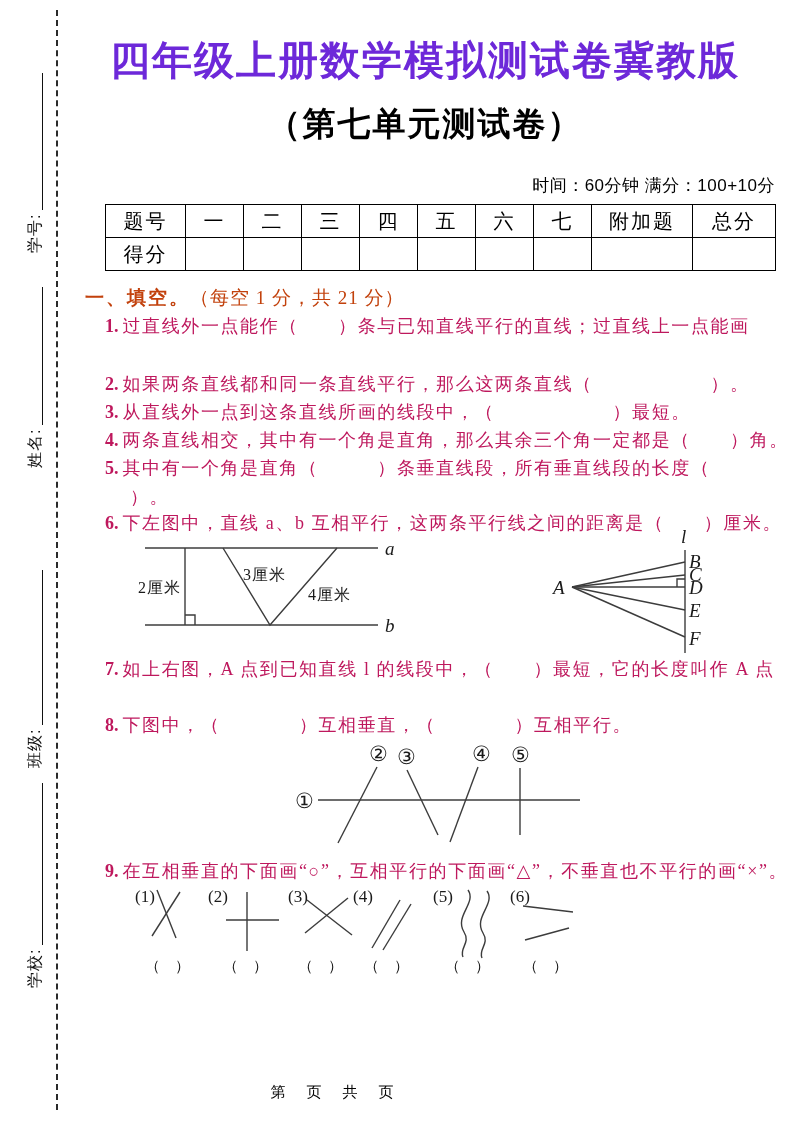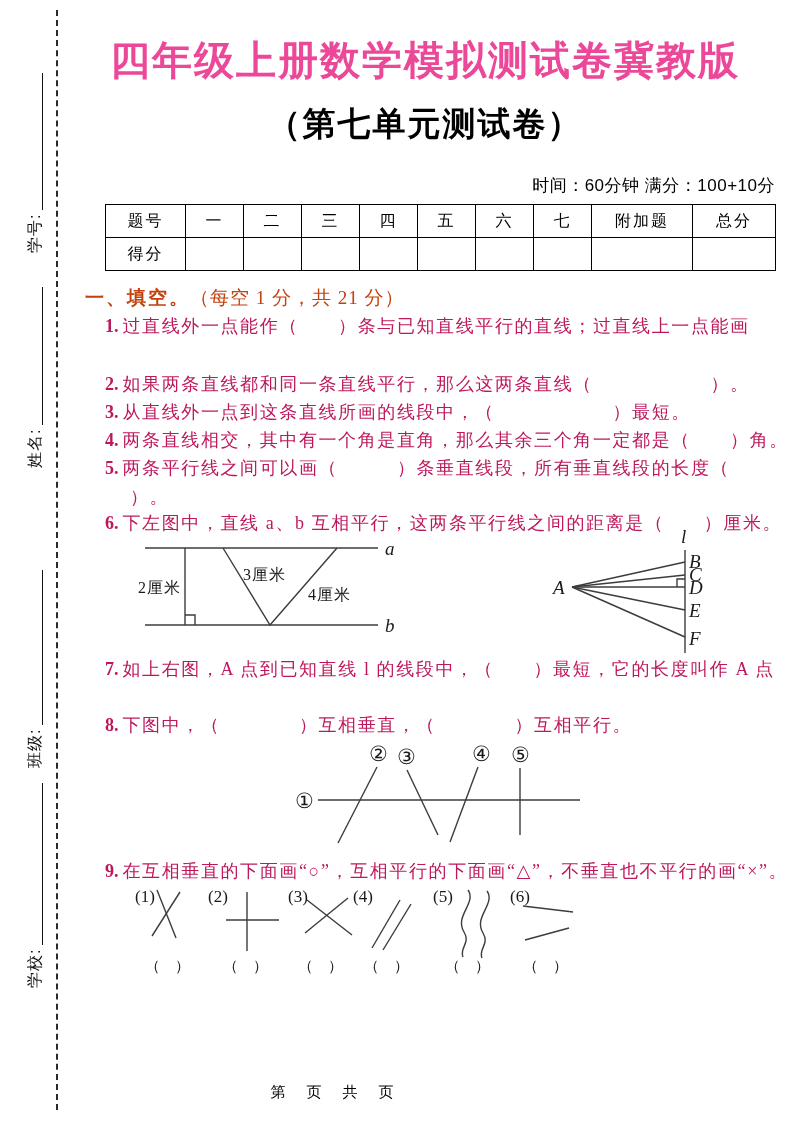--- a/index.html
+++ b/index.html
@@ -17,37 +17,37 @@
     position:absolute; left:20px; height:26px; display:flex; align-items:flex-end;
     transform:rotate(-90deg); transform-origin:0 0;
     font-family:"Liberation Sans","DejaVu Sans",sans-serif; font-size:16px; color:#111;
   }
   .sb-label { white-space:nowrap; padding-right:4px; letter-spacing:1px; }
   .sb-line  { flex:1; border-bottom:1.6px solid #111; height:1px; margin-bottom:3px; }
   
   .title {
     position:absolute; left:85px; width:680px; top:33px; text-align:center;
     font-family:"Liberation Sans","DejaVu Sans",sans-serif;
-    font-size:40px; font-weight:700; letter-spacing:2px; color:#ec4899; white-space:nowrap;
+    font-size:40px; font-weight:700; letter-spacing:2px; color:#6d28d9; white-space:nowrap;
   }
   .subtitle {
     position:absolute; left:85px; width:680px; top:102px; text-align:center;
     font-family:"Liberation Sans","DejaVu Sans",sans-serif;
     font-size:33px; font-weight:700; letter-spacing:2px; color:#000; white-space:nowrap;
   }
   .exam-info {
     position:absolute; right:18px; top:174px; text-align:right;
     font-family:"Liberation Sans","DejaVu Sans",sans-serif;
     font-size:17px; font-weight:500; color:#000; letter-spacing:0.5px;
   }
   
   .score-table {
     position:absolute; left:105px; top:204px; width:670px;
     border-collapse:collapse; table-layout:fixed;
-    font-size:16px; color:#000;
+    font-size:20px; color:#000;
   }
   .score-table th, .score-table td {
     border:1.8px solid #000; text-align:center; font-weight:normal;
     height:33px; letter-spacing:2px;
   }
   
   .sec-head {
     position:absolute; left:85px; top:285px; font-size:19px; color:#c2410c;
     letter-spacing:1px; white-space:nowrap;
   }
@@ -150,21 +150,21 @@
   </div>
 
   <div class="qline" style="top:314px"><b class="qnum">1.</b><span>过直线外一点能作（　　）条与已知直线平行的直线；过直线上一点能画</span></div>
 
   <div class="qline" style="top:372px"><b class="qnum">2.</b><span>如果两条直线都和同一条直线平行，那么这两条直线（　　　　　　）。</span></div>
 
   <div class="qline" style="top:400px"><b class="qnum">3.</b><span>从直线外一点到这条直线所画的线段中，（　　　　　　）最短。</span></div>
 
   <div class="qline" style="top:428px"><b class="qnum">4.</b><span>两条直线相交，其中有一个角是直角，那么其余三个角一定都是（　　）角。</span></div>
 
-  <div class="qline" style="top:456px"><b class="qnum">5.</b><span>两条平行线之间可以画（　　　）条垂直线段，所有垂直线段的长度（</span></div>
+  <div class="qline" style="top:456px"><b class="qnum">5.</b><span>其中有一个角是直角（　　　）条垂直线段，所有垂直线段的长度（</span></div>
   <div class="qline indent" style="top:485px"><span>）。</span></div>
 
   <div class="qline" style="top:511px"><b class="qnum">6.</b><span>下左图中，直线 a、b 互相平行，这两条平行线之间的距离是（　　）厘米。</span></div>
 
   <svg style="left:100px; top:530px;" width="310" height="125" viewBox="0 0 310 125">
     <line x1="45" y1="18" x2="278" y2="18"></line>
     <line x1="45" y1="95" x2="278" y2="95"></line>
     <line x1="85" y1="18" x2="85" y2="95"></line>
     <path d="M85 85 H95 V95"></path>
     <polyline points="123,18 170,95 237,18"></polyline>

